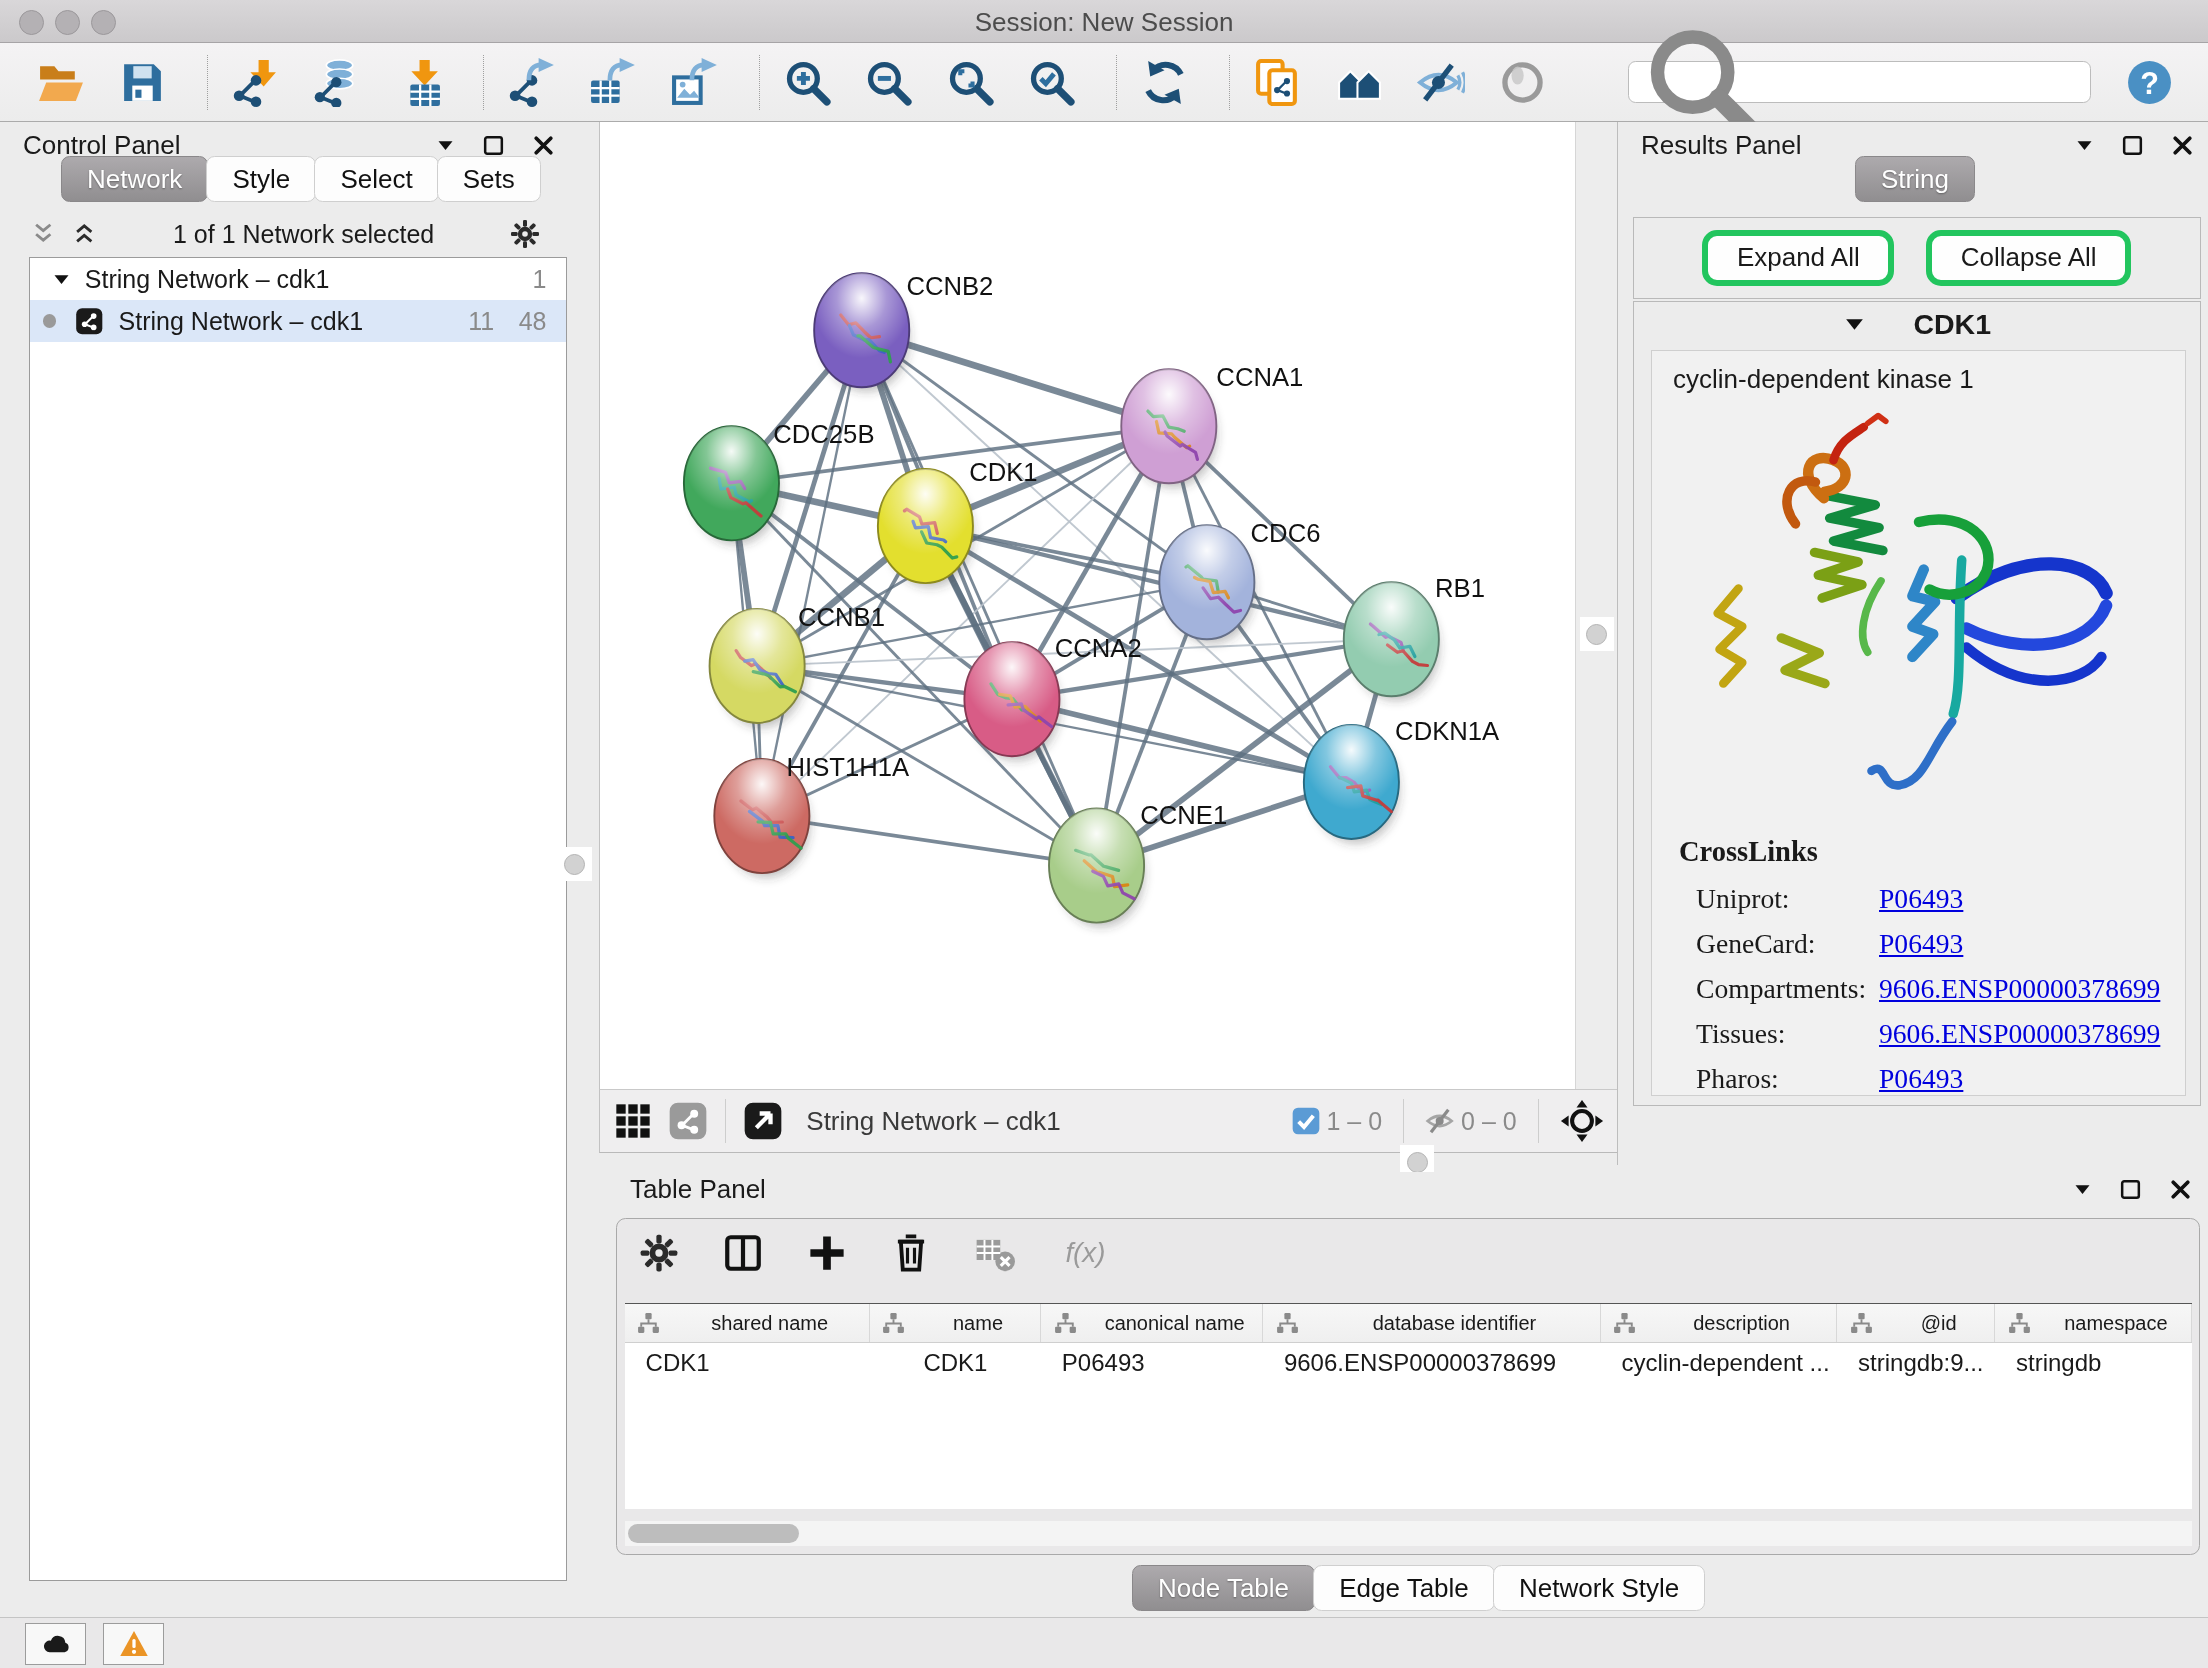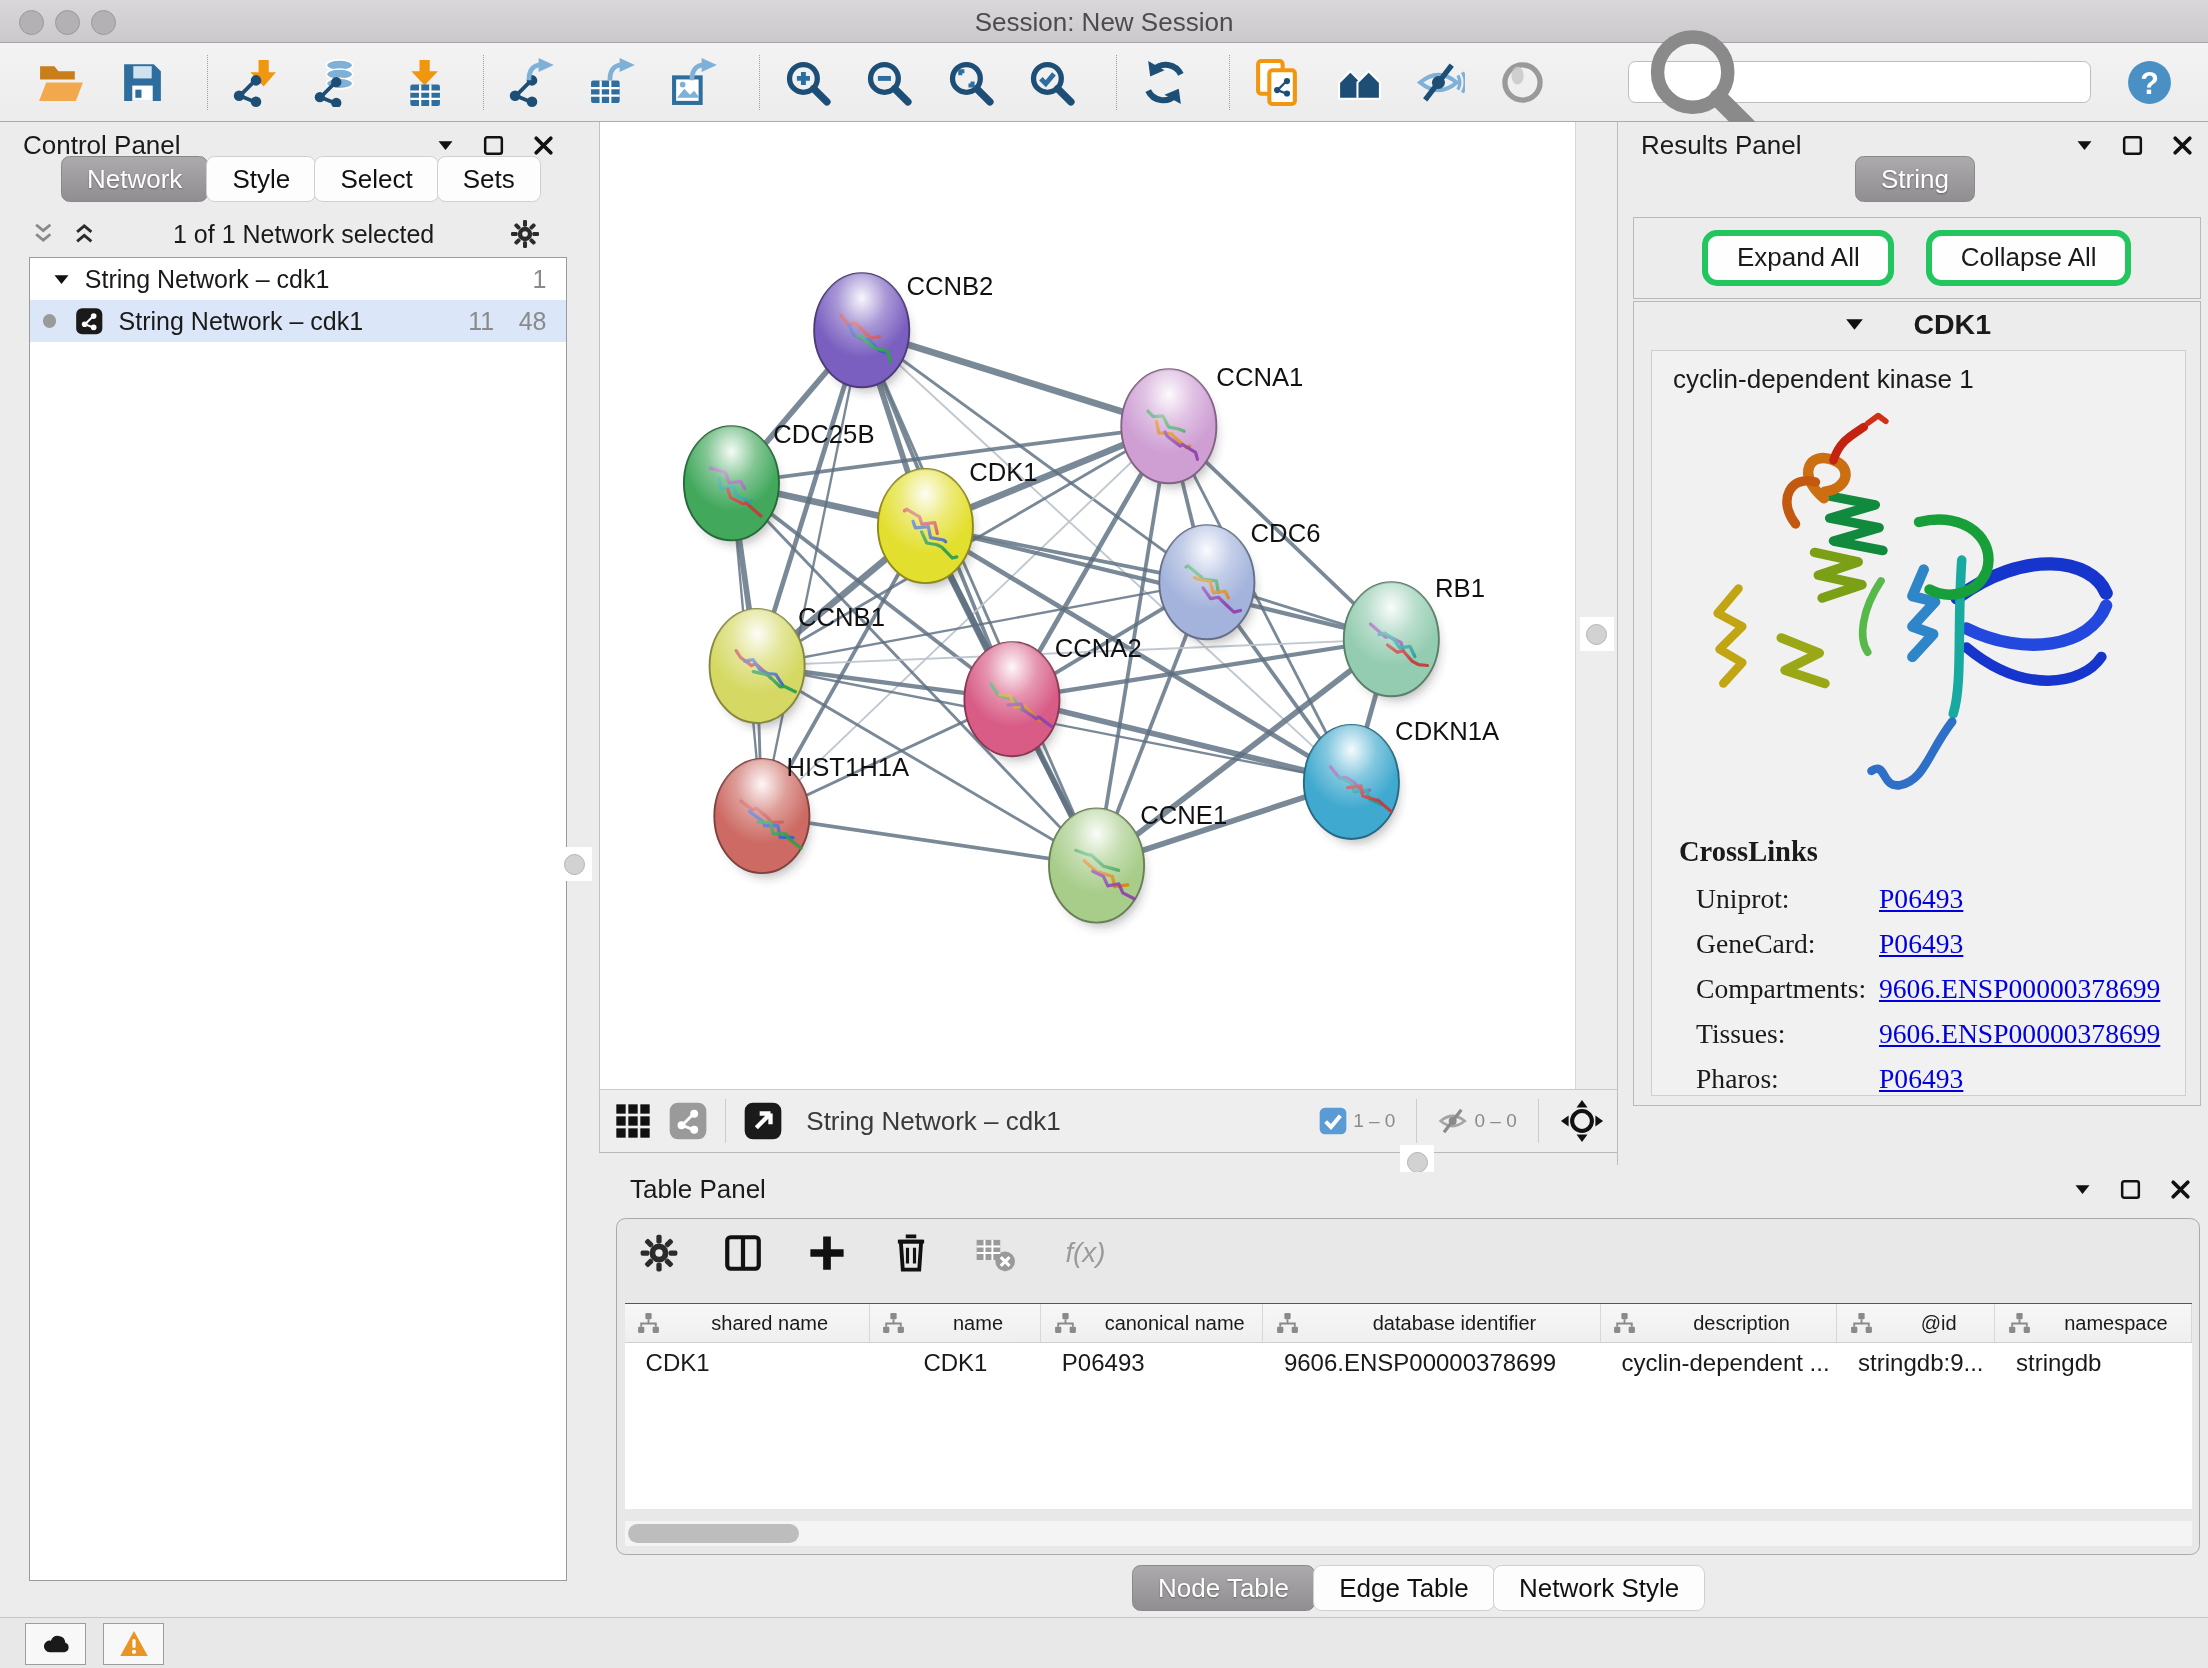--- a/index.html
+++ b/index.html
@@ -46,21 +46,21 @@
   .tree-row.child{background:#dbe7f8;}
   .dot{width:13.3px;height:13.3px;border-radius:50%;background:#9a9a9a;margin:0 19px 0 13.3px;}
   
   #canvas{left:599px;top:122px;width:976px;height:967px;background:#fff;border-left:1px solid #c2c2c2;}
   #net-toolbar{left:599px;top:1089px;width:1018px;height:64px;background:#efeeef;
      border-top:1px solid #c9c9c9;border-bottom:1px solid #b9b9b9;display:flex;align-items:center;
      padding:0 13.3px;box-sizing:border-box;border-left:1px solid #c2c2c2;}
   #net-toolbar svg{width:40px;height:40px;}
   .nt-sep{width:0;height:44px;border-left:1px solid #cdcdcd;margin:0 17px;}
   #net-title{font-size:26px;color:#3a3a3a;margin-left:23px;}
-  #net-counts{margin-left:auto;display:flex;align-items:center;color:#8a8a8a;font-size:19px;gap:4px;}
+  #net-counts{margin-left:auto;display:flex;align-items:center;color:#8a8a8a;font-size:25px;gap:4px;}
   #net-counts svg{width:32px;height:32px;}
   
   .split{background:#ececec;}
   #split-left{left:569px;top:122px;width:30px;height:1495px;}
   #strip-right{left:1575px;top:122px;width:42px;height:967px;background:#ededed;border-left:1px solid #d6d6d6;}
   #split-hbar{left:599px;top:1153px;width:1609px;height:19px;background:#ececec;}
   .knob-sq{position:absolute;width:34px;height:34px;background:#fff;display:flex;align-items:center;justify-content:center;}
   .knob{width:19px;height:19px;border-radius:50%;background:#d2d2d2;border:1px solid #b3b3b3;}
   
   #results-panel{left:1617px;top:122px;width:592px;height:1043px;background:#ececec;border-left:1.9px solid #bdbdbd;}

